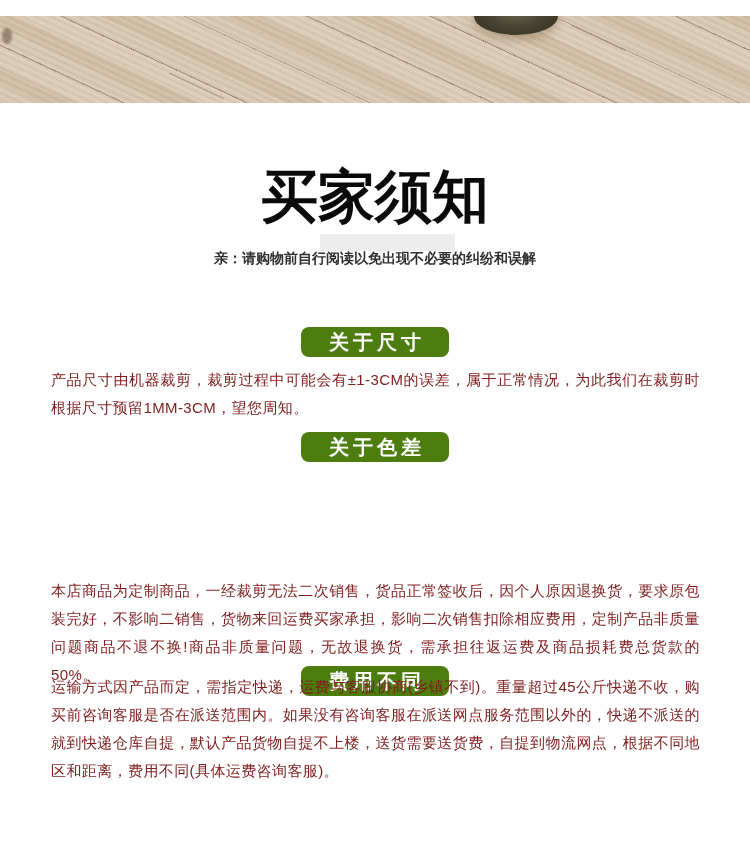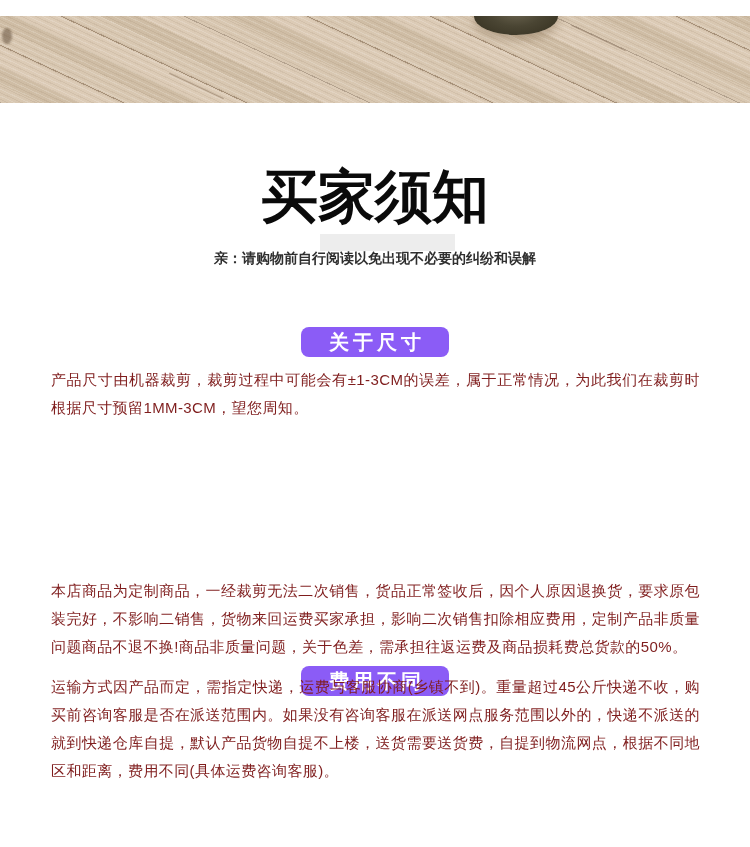--- a/index.html
+++ b/index.html
@@ -83,21 +83,21 @@
 
   
   .pill {
     position: absolute;
     left: 50%;
     transform: translateX(-50%);
     height: 30px;
     line-height: 30px;
     padding: 0 24px 0 28px; 
     border-radius: 8px;
-    background: #8b5cf6;
+    background: #4d7c0f;
     color: #ffffff;
     font-size: 20px;
     font-weight: 700;
     letter-spacing: 4px;
     white-space: nowrap;
   }
 
   
   .para {
     position: absolute;
@@ -123,19 +123,20 @@
     <div class="wood-knot"></div>
   </div>
 
   <h1 class="title">买家须知</h1>
   <div class="title-shadow-block"></div>
   <p class="subtitle">亲：请购物前自行阅读以免出现不必要的纠纷和误解</p>
 
   <div class="pill" style="top:311px">关于尺寸</div>
   <p class="para" style="top:350px">产品尺寸由机器裁剪，裁剪过程中可能会有±1-3CM的误差，属于正常情况，为此我们在裁剪时根据尺寸预留1MM-3CM，望您周知。</p>
 
+  <div class="pill" style="top:416px">关于色差</div>
 
-  <p class="para" style="top:561px">本店商品为定制商品，一经裁剪无法二次销售，货品正常签收后，因个人原因退换货，要求原包装完好，不影响二销售，货物来回运费买家承担，影响二次销售扣除相应费用，定制产品非质量问题商品不退不换!商品非质量问题，关于色差，需承担往返运费及商品损耗费总货款的50%。</p>
+  <p class="para" style="top:561px">本店商品为定制商品，一经裁剪无法二次销售，货品正常签收后，因个人原因退换货，要求原包装完好，不影响二销售，货物来回运费买家承担，影响二次销售扣除相应费用，定制产品非质量问题商品不退不换!商品非质量问题，无故退换货，需承担往返运费及商品损耗费总货款的50%。</p>
 
   <div class="pill" style="top:650px">费用不同</div>
   <p class="para" style="top:657px">运输方式因产品而定，需指定快递，运费与客服协商(乡镇不到)。重量超过45公斤快递不收，购买前咨询客服是否在派送范围内。如果没有咨询客服在派送网点服务范围以外的，快递不派送的就到快递仓库自提，默认产品货物自提不上楼，送货需要送货费，自提到物流网点，根据不同地区和距离，费用不同(具体运费咨询客服)。</p>
 
 </div>
 
 </body></html>

